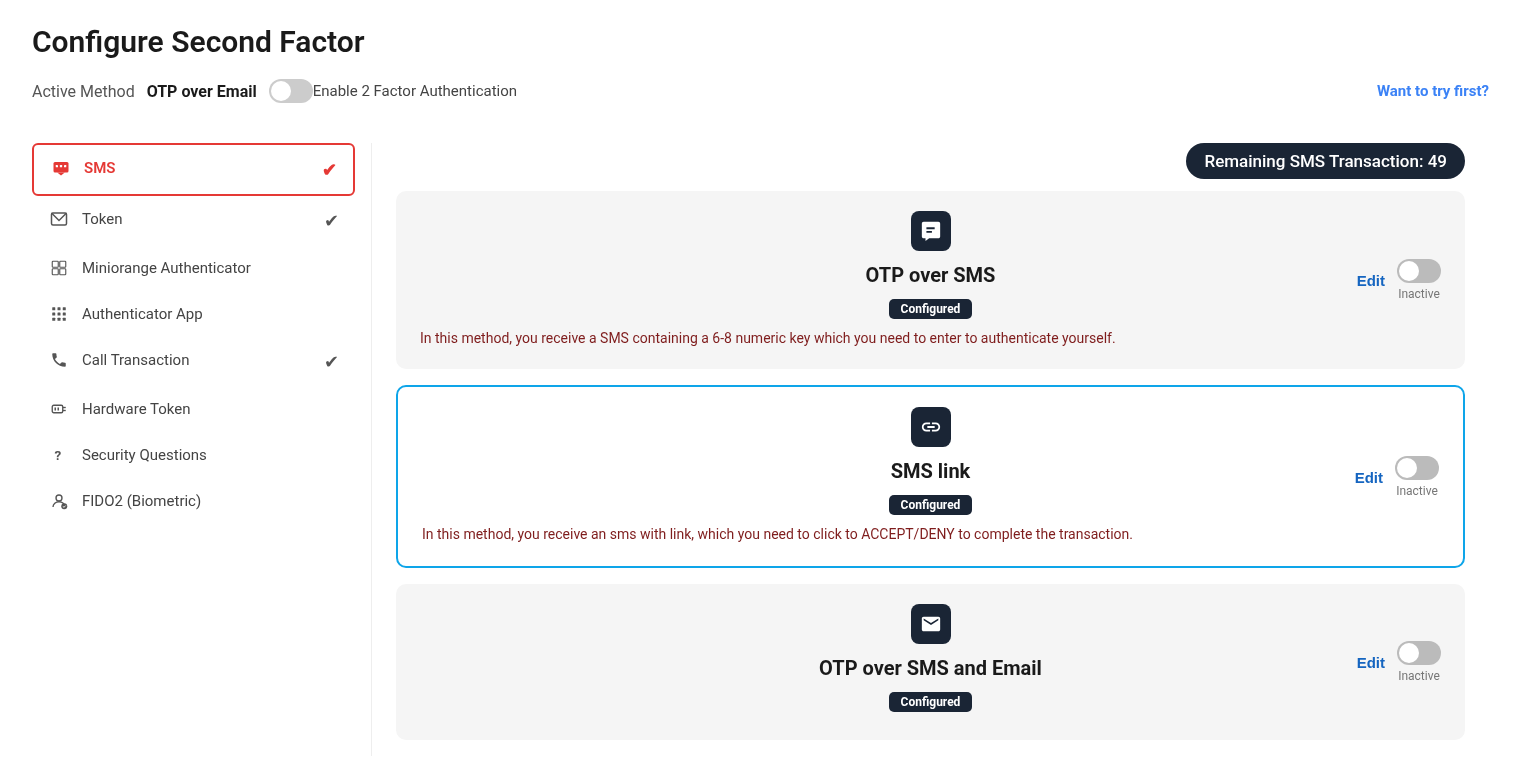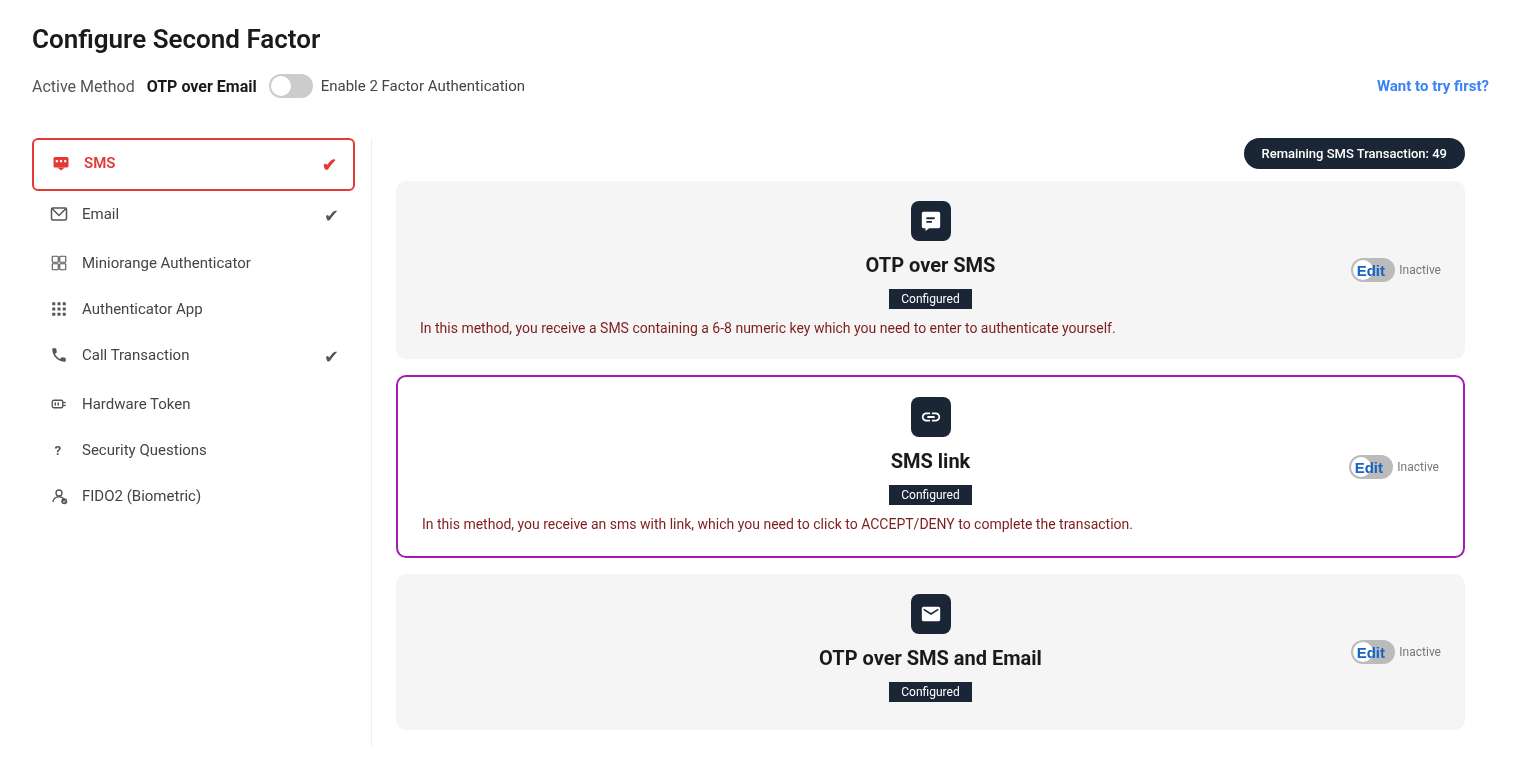--- a/index.html
+++ b/index.html
@@ -8,21 +8,21 @@
       background: #fff;
       color: #333;
       width: 1521px;
       min-height: 778px;
       overflow-x: hidden;
     }
     .page-container {
       padding: 24px 32px;
     }
     .page-title {
-      font-size: 26px;
+      font-size: 30px;
       font-weight: 600;
       color: #1a1a1a;
       margin-bottom: 20px;
     }
     .active-method-bar {
       display: flex;
       align-items: center;
       gap: 12px;
       margin-bottom: 24px;
       padding-bottom: 16px;
@@ -32,21 +32,20 @@
       color: #555;
     }
     .active-method-value {
       font-size: 16px;
       font-weight: 700;
       color: #1a1a1a;
     }
     .toggle-container {
       display: flex;
       align-items: center;
-      gap: 8px;
     }
     .toggle {
       width: 44px;
       height: 24px;
       background: #ccc;
       border-radius: 12px;
       position: relative;
       cursor: pointer;
     }
     .toggle.off {
@@ -124,34 +123,34 @@
       padding: 0 24px;
     }
     .sms-badge {
       display: flex;
       justify-content: flex-end;
       margin-bottom: 12px;
     }
     .sms-badge-pill {
       background: #1a2535;
       color: #fff;
-      font-size: 13px;
+      font-size: 17px;
       font-weight: 500;
       padding: 8px 18px;
       border-radius: 22px;
     }
     .method-card {
       background: #f5f5f5;
       border-radius: 10px;
       padding: 20px 24px;
       margin-bottom: 16px;
       position: relative;
     }
     .method-card.highlighted {
-      border: 2px solid #a21caf;
+      border: 2px solid #0ea5e9;
       background: #fff;
     }
     .method-card-header {
       display: flex;
       align-items: center;
       gap: 12px;
       margin-bottom: 8px;
       flex-direction: column;
     }
     .method-icon {
@@ -175,36 +174,36 @@
     .method-name {
       font-size: 20px;
       font-weight: 700;
       color: #1a1a1a;
     }
     .configured-badge {
       background: #1a2535;
       color: #fff;
       font-size: 12px;
       padding: 3px 12px;
-      border-radius: 0;
-      font-weight: 400;
+      border-radius: 5px;
+      font-weight: 700;
     }
     .method-desc {
       font-size: 14px;
       color: #7f1d1d;
       line-height: 1.6;
       max-width: 870px;
     }
     .method-controls {
       position: absolute;
       right: 24px;
       top: 50%;
       transform: translateY(-50%);
       display: flex;
-      flex-direction: row;
+      flex-direction: column;
       align-items: center;
       gap: 4px;
     }
     .inactive-toggle {
       width: 44px;
       height: 24px;
       background: #bbb;
       border-radius: 12px;
       position: relative;
       cursor: pointer;
@@ -275,21 +274,21 @@
         <span class="check-icon">✔</span>
       </div>
 
       <div class="sidebar-item">
         <span class="icon">
           <svg width="18" height="18" viewBox="0 0 24 24" fill="none">
               <rect x="2" y="4" width="20" height="16" rx="2" stroke="#555" stroke-width="2" fill="none"></rect>
               <polyline points="2,4 12,14 22,4" stroke="#555" stroke-width="2" fill="none"></polyline>
             </svg>
         </span>
-        <span>Email</span>
+        <span>Token</span>
         <span class="check-icon">✔</span>
       </div>
 
       <div class="sidebar-item">
         <span class="icon">
           <svg width="18" height="18" viewBox="0 0 24 24" fill="none">
               <rect x="3" y="3" width="8" height="8" rx="1" stroke="#555" stroke-width="1.5" fill="none"></rect>
               <rect x="13" y="3" width="8" height="8" rx="1" stroke="#555" stroke-width="1.5" fill="none"></rect>
               <rect x="3" y="13" width="8" height="8" rx="1" stroke="#555" stroke-width="1.5" fill="none"></rect>
               <rect x="13" y="13" width="8" height="8" rx="1" stroke="#555" stroke-width="1.5" fill="none"></rect>

